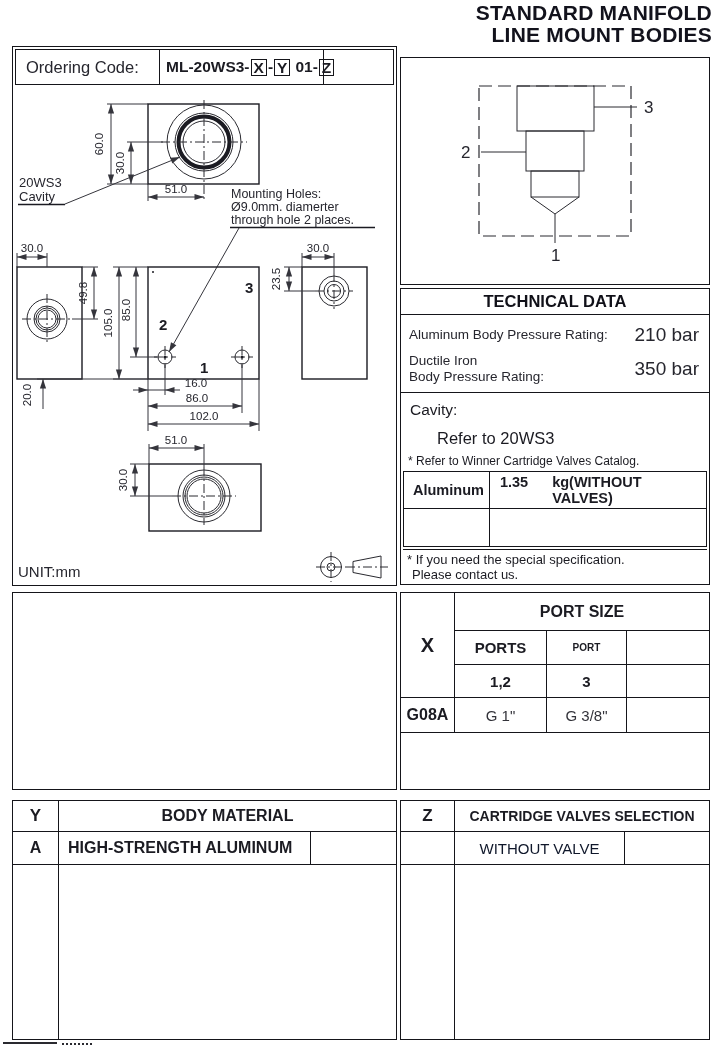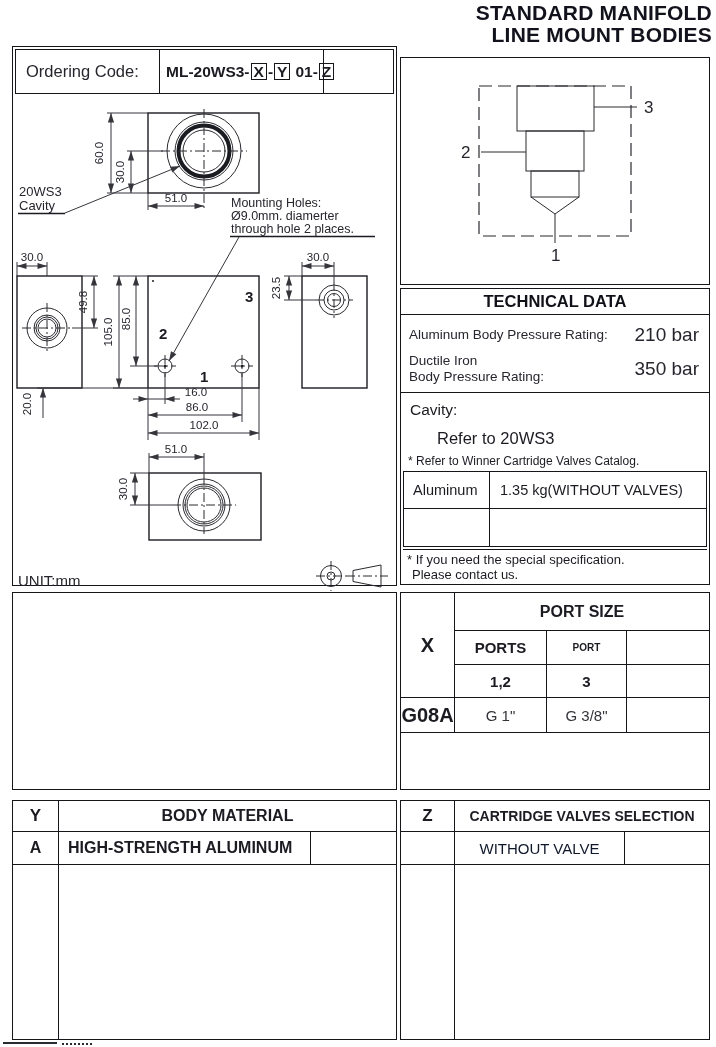--- a/index.html
+++ b/index.html
@@ -9,21 +9,21 @@
     font-family:"Liberation Sans", sans-serif; color:#1b1b22;
   }
   .abs { position:absolute; }
   .panel { border:1.6px solid #15151a; background:#fff; }
 
   
   #title { right:4px; top:2px; text-align:right; font-size:21px; font-weight:bold;
            line-height:22px; color:#12121c; letter-spacing:0.2px; }
 
   
-  #ordering-row { margin:2px; height:45px; border:1.5px solid #15151a; display:flex; align-items:stretch; }
+  #ordering-row { margin:2px; height:36px; border:1.5px solid #15151a; display:flex; align-items:stretch; }
   #ordering-row .olabel { width:144px; display:flex; align-items:center; padding-left:10px;
                           font-size:16.5px; color:#26262e; border-right:1.5px solid #15151a; }
   #ordering-row .ocode  { width:164px; display:flex; align-items:center; padding-left:6px;
                           font-size:15.5px; font-weight:bold; border-right:1.5px solid #15151a; white-space:pre; }
   #ordering-row .ocode .boxed { border:1.6px solid #15151a; padding:0 2px; margin:0 1px; line-height:15px; }
   #ordering-row .ocode .mid { margin-left:4px; }
 
   
   svg text { fill:#26262e; font-family:"Liberation Sans", sans-serif; }
   .dimtxt { font-size:11.5px; }
@@ -38,24 +38,24 @@
   
   #tech-header { height:26px; border-bottom:1.6px solid #15151a; display:flex; align-items:center;
                  justify-content:center; font-weight:bold; font-size:16.5px; color:#101018; }
   .rate-row { display:flex; align-items:center; justify-content:space-between; padding:1px 8px 0 8px; }
   .rate-label { font-size:13.5px; color:#26262e; line-height:16px; }
   .rate-value { font-size:19px; color:#26262e; padding-right:2px; }
   #ratings { border-bottom:1.6px solid #15151a; padding:3px 0 6px 0; }
   #cavity-block { height:78px; position:relative; }
   #weight-table { margin:0 2px; border:1.5px solid #15151a; }
   #weight-table .wrow { display:flex; height:37px; align-items:center; }
-  #weight-table .wrow.first { border-bottom:1.3px solid #15151a; }
+  #weight-table .wrow.first { border-bottom:1.3px solid #15151a;font-weight:bold; }
   #weight-table .wmat { width:86px; padding-left:9px; border-right:1.3px solid #15151a;
                         height:100%; display:flex; align-items:center; font-size:14.5px; }
-  #weight-table .wval { padding-left:10px; font-size:14.5px; display:flex; gap:4px; }
+  #weight-table .wval { padding-left:10px; font-size:14.5px; display:flex; gap:24px; }
   #tech-note { border-top:1.5px solid #15151a; margin:2px 2px 0 2px; padding:2px 4px; font-size:13px; line-height:15px; }
   #tech-note .l2 { padding-left:5px; }
 
   
   .cell { display:flex; align-items:center; justify-content:center; }
   .bold { font-weight:bold; }
   .br { border-right:1.5px solid #15151a; }
   .bb { border-bottom:1.5px solid #15151a; }
 
   #port-size-grid { display:grid; width:100%; height:100%;
@@ -320,21 +320,21 @@
 <div class="abs panel" style="left:400px; top:592px; width:310px; height:198px;">
   <div id="port-size-grid">
     <div class="cell bold br" style="grid-column:1; grid-row:1/4; font-size:20px; border-bottom:1.5px solid #15151a;">X</div>
     <div class="cell bold bb" style="grid-column:2/5; grid-row:1; font-size:16px;">PORT SIZE</div>
     <div class="cell bold br bb" style="grid-column:2; grid-row:2; font-size:15px;">PORTS</div>
     <div class="cell bold br bb" style="grid-column:3; grid-row:2; font-size:10px;">PORT</div>
     <div class="cell bb" style="grid-column:4; grid-row:2;"></div>
     <div class="cell bold br bb" style="grid-column:2; grid-row:3; font-size:15px;">1,2</div>
     <div class="cell bold br bb" style="grid-column:3; grid-row:3; font-size:15px;">3</div>
     <div class="cell bb" style="grid-column:4; grid-row:3;"></div>
-    <div class="cell bold br bb" style="grid-column:1; grid-row:4; font-size:20px;">G08A</div>
+    <div class="cell bold br bb" style="grid-column:1; grid-row:4; font-size:16px;">G08A</div>
     <div class="cell br bb" style="grid-column:2; grid-row:4; font-size:15px; color:#33333a;">G 1"</div>
     <div class="cell br bb" style="grid-column:3; grid-row:4; font-size:15px; color:#33333a;">G 3/8"</div>
     <div class="cell bb" style="grid-column:4; grid-row:4;"></div>
     <div style="grid-column:1/5; grid-row:5;"></div>
   </div>
 </div>
 
 <div class="abs panel" style="left:12px; top:800px; width:385px; height:240px;">
   <div id="bm-grid">
     <div class="cell bold br bb" style="grid-column:1; grid-row:1; font-size:17px;">Y</div>

